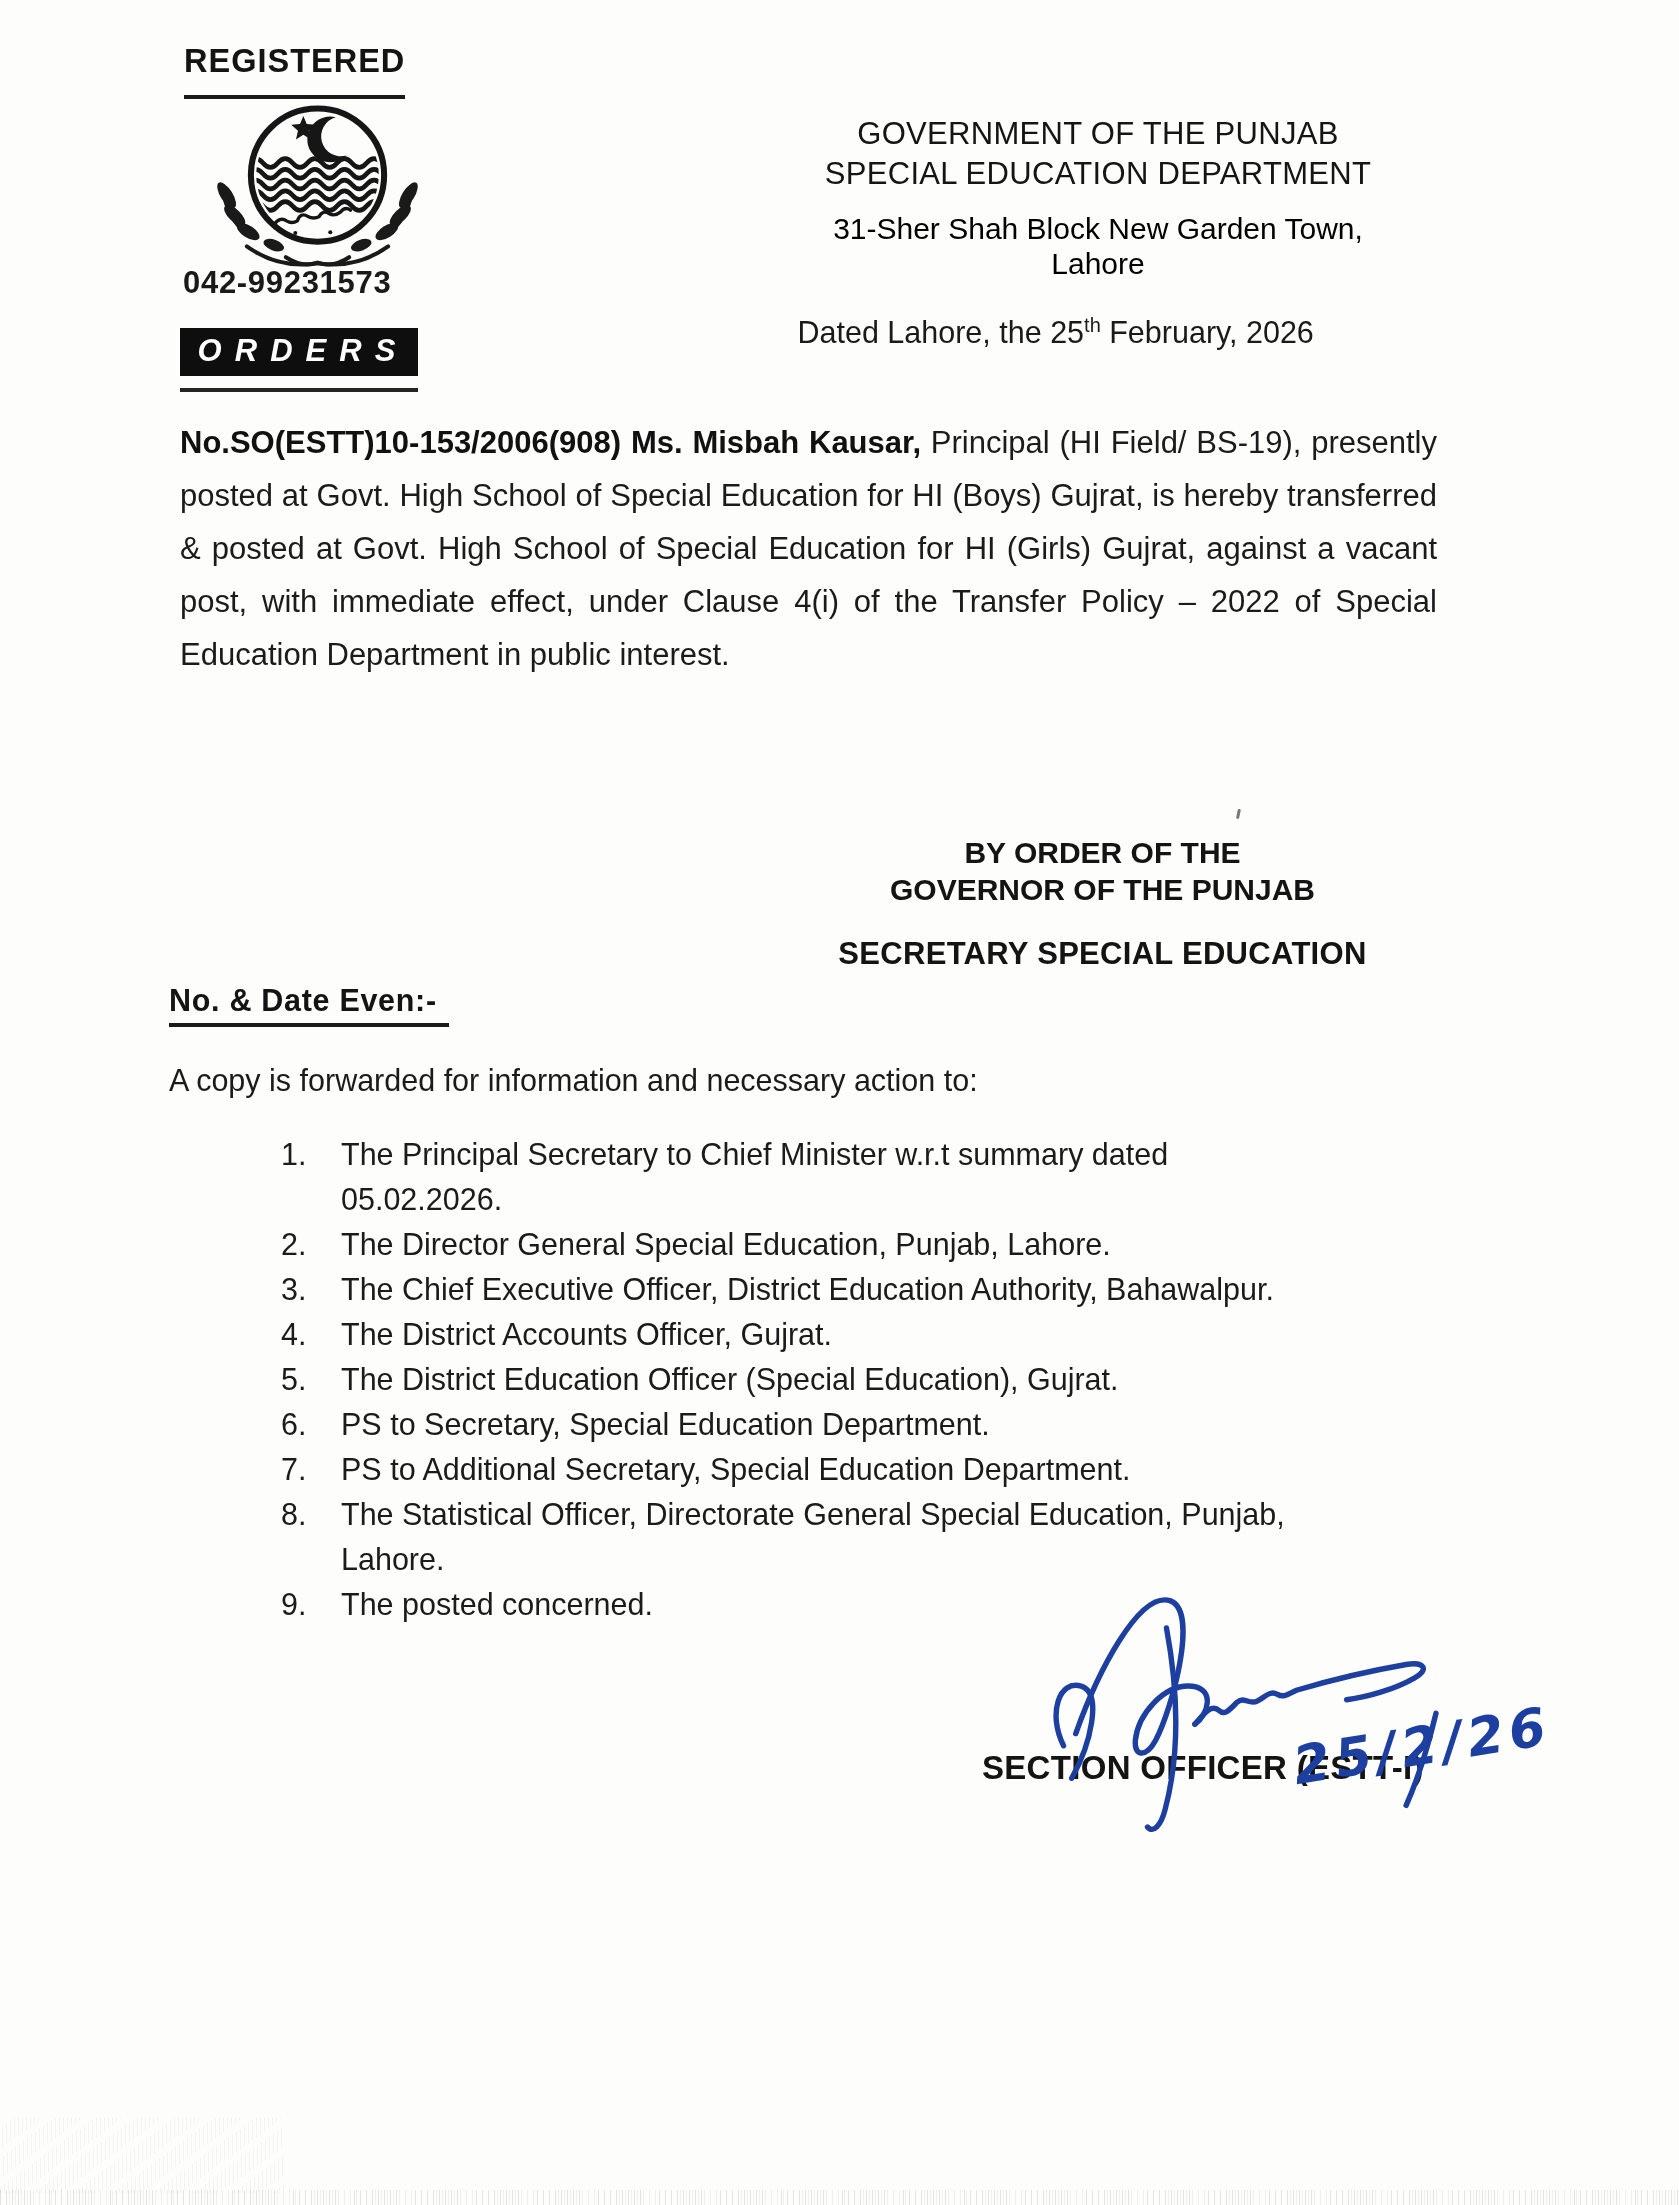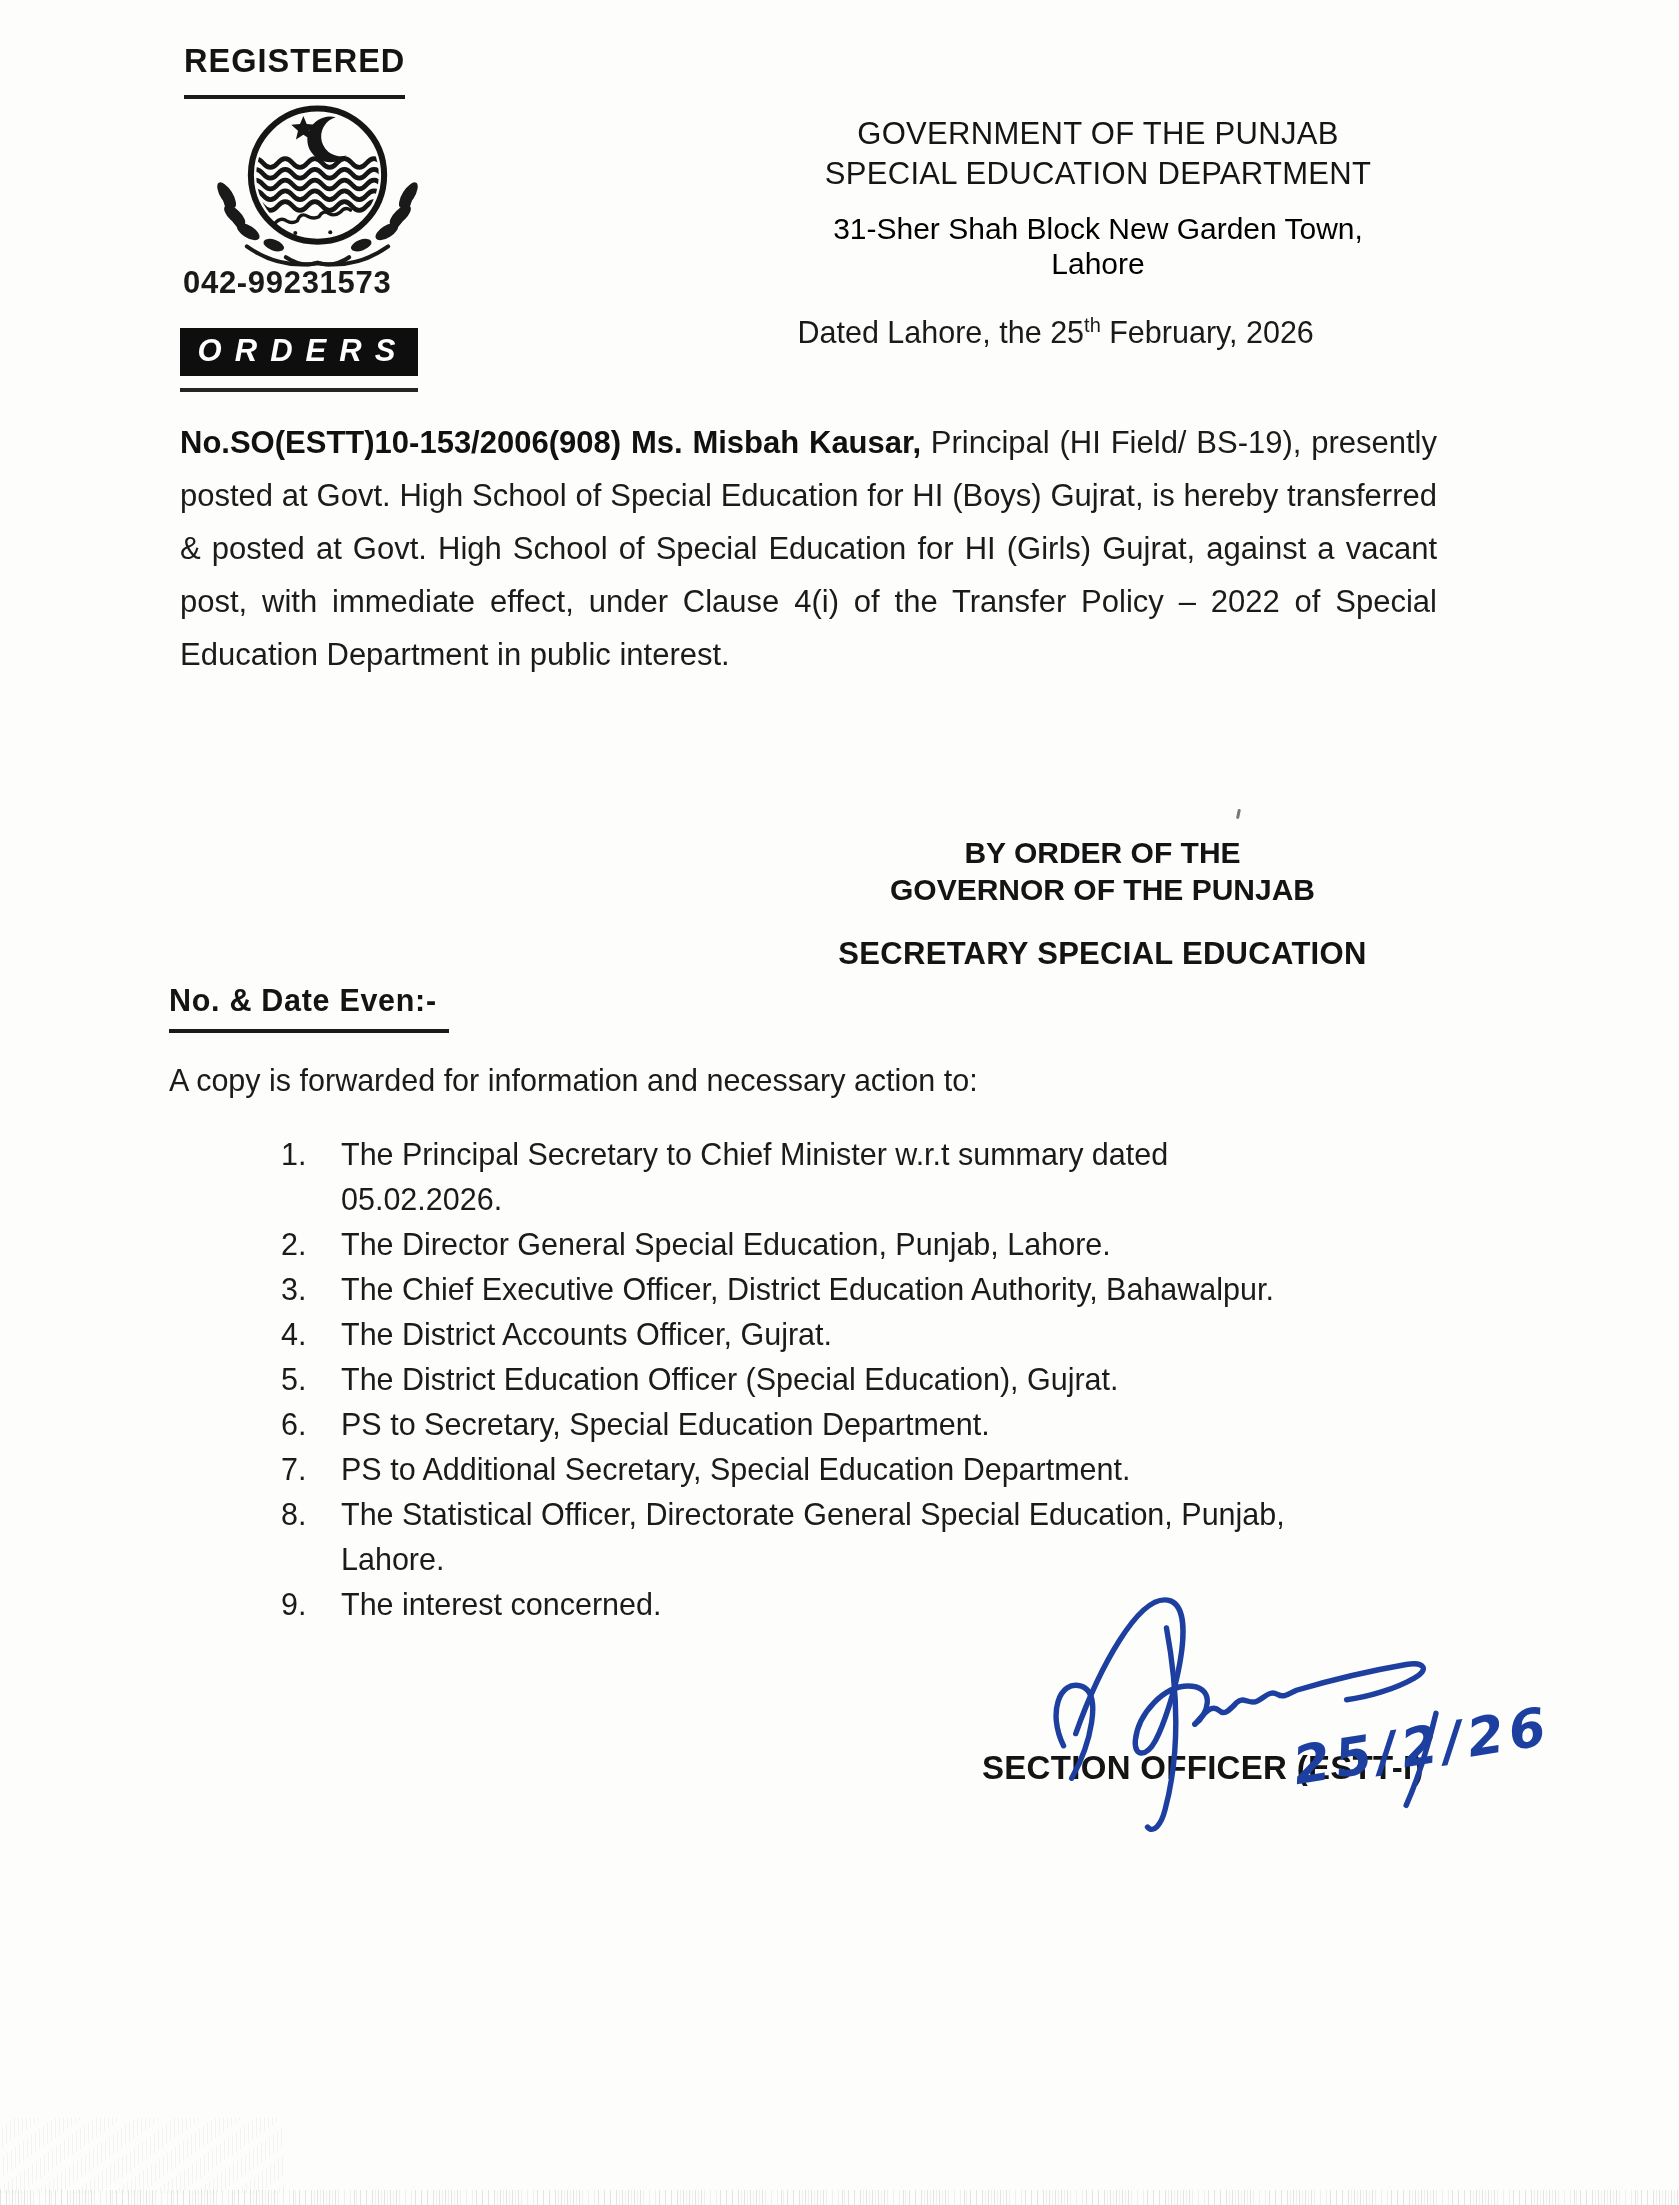--- a/index.html
+++ b/index.html
@@ -70,21 +70,21 @@
     position:absolute; left:796px; top:834px; width:613px;
     text-align:center; font-weight:bold; color:#141414;
   }
   .authority .by-order { font-size:30px; line-height:37px; }
   .authority .signatory { font-size:31px; margin-top:28.4px; letter-spacing:0.3px; }
 
   
   .dist-heading {
     position:absolute; left:169px; top:983px;
     font-size:30.5px; font-weight:bold; letter-spacing:0.7px; color:#141414;
-    border-bottom:4.1px solid #1a1a1a; padding-bottom:11px; padding-right:12.2px;
+    border-bottom:4.1px solid #1a1a1a; padding-bottom:5px; padding-right:12.2px;
   }
   .copy-intro {
     position:absolute; left:169px; top:1063px;
     font-size:30.5px; color:#1b1b1b;
   }
   .dist-list {
     position:absolute; left:281px; top:1132px; width:1016px;
     list-style:none; font-size:30.5px; line-height:45px; color:#1b1b1b;
   }
   .dist-list li { display:flex; }
@@ -226,21 +226,21 @@
     <li>
         <span class="num">7.</span>
         <span class="txt">PS to Additional Secretary, Special Education Department.</span>
       </li>
     <li>
         <span class="num">8.</span>
         <span class="txt">The Statistical Officer, Directorate General Special Education, Punjab, Lahore.</span>
       </li>
     <li>
         <span class="num">9.</span>
-        <span class="txt">The interest concerned.</span>
+        <span class="txt">The posted concerned.</span>
       </li>
   </ul>
 
   <div class="sig-title">SECTION OFFICER (ESTT-I)</div>
 
   <svg class="sig-svg" viewBox="0 0 960 400" fill="none">
     <g stroke-width="8" stroke-linecap="round" fill="none">
 
       <path d="M150,258 C126,210 144,160 176,170 C208,180 190,256 162,306" stroke="#1d3f9f"></path>
 

